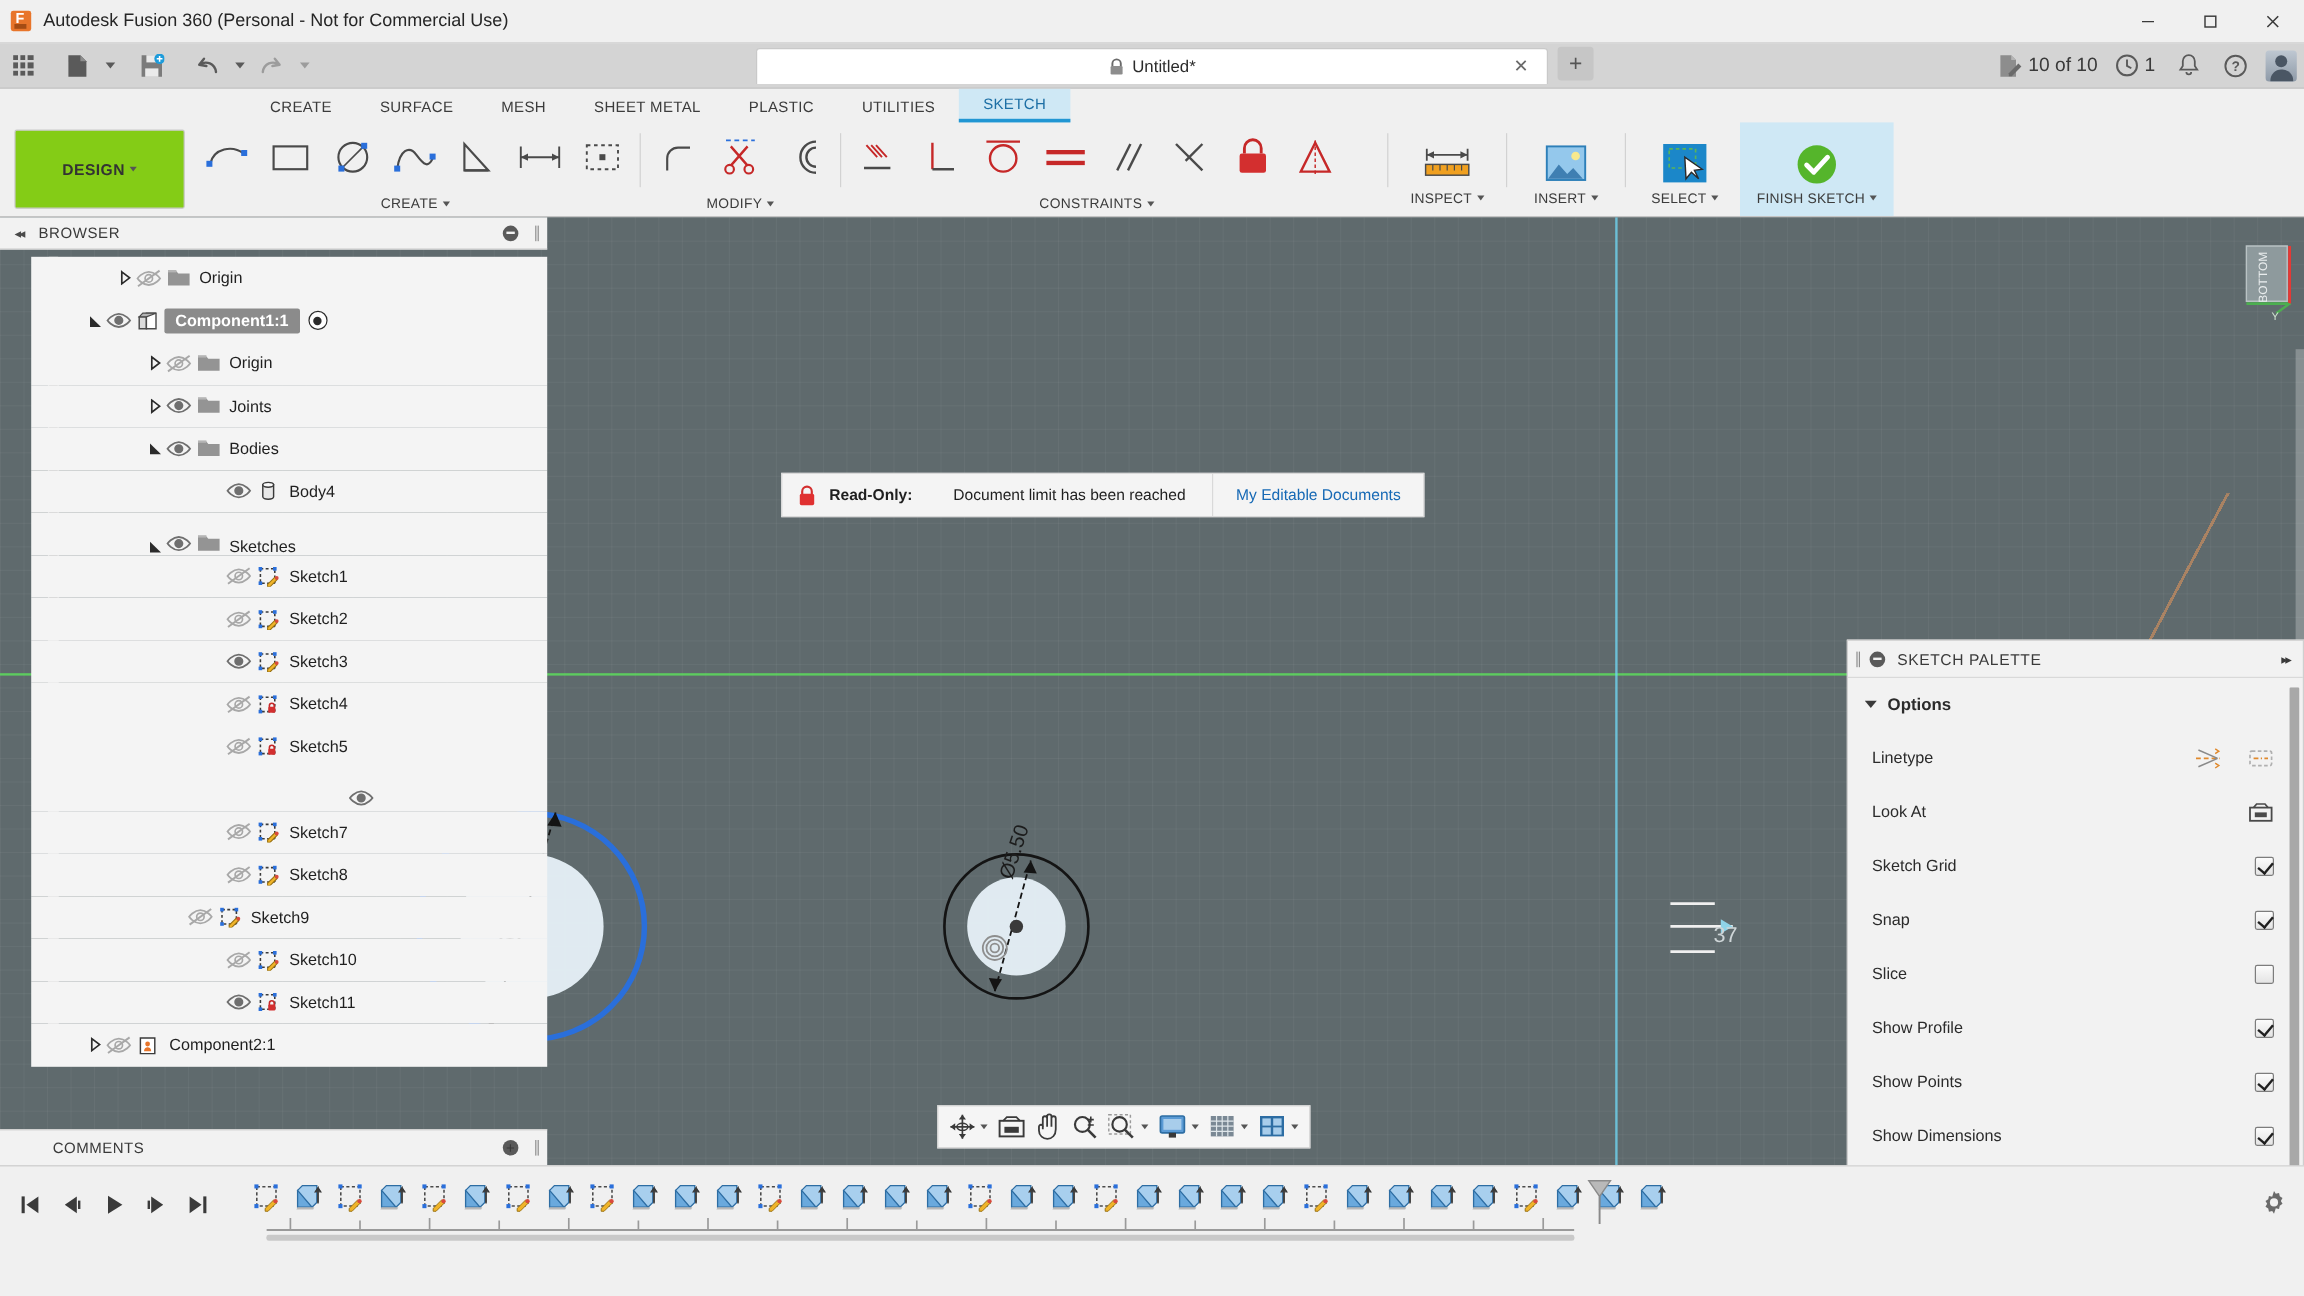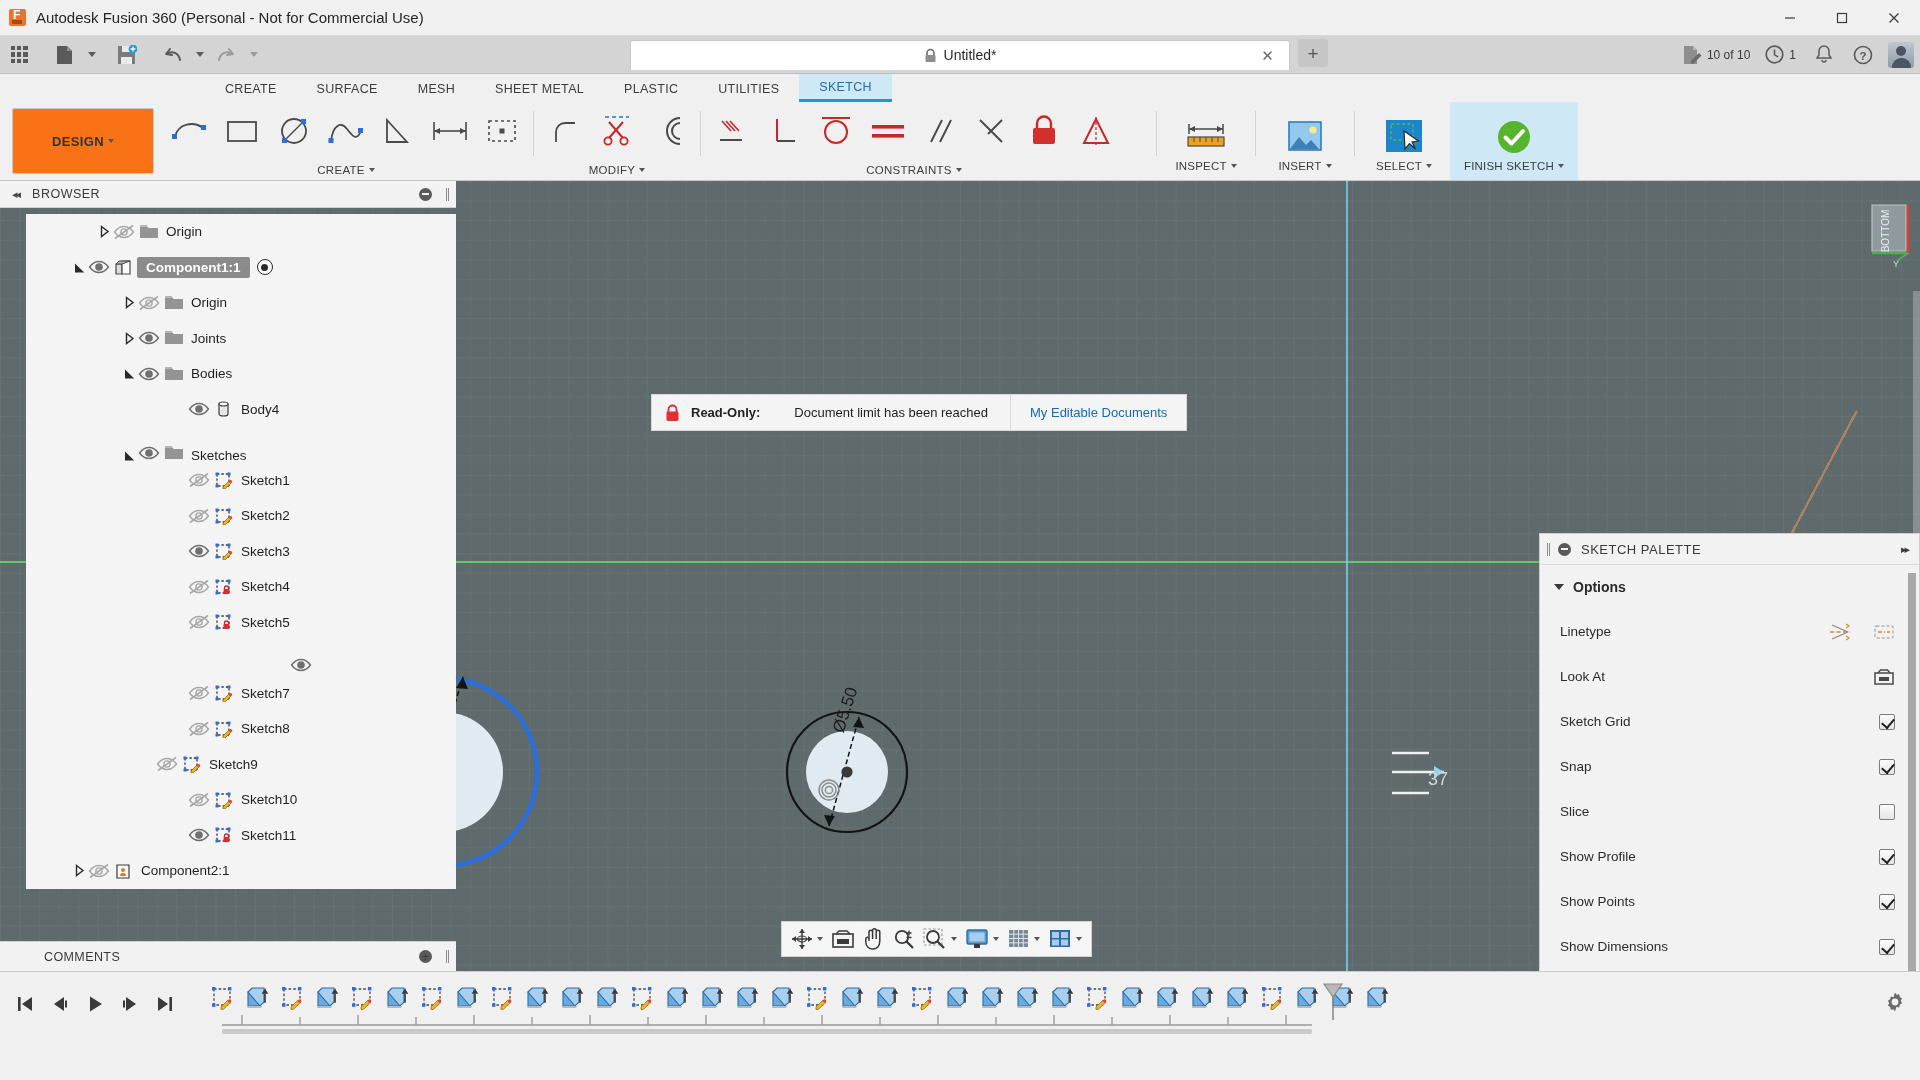--- a/index.html
+++ b/index.html
@@ -71,21 +71,21 @@
     position: absolute; right: 13px; top: 6px; font-size: 15px; color: #6a6a6a;
     width: 17px; height: 17px; text-align: center; line-height: 17px;
   }
   .tab-plus {
     position: absolute; left: 50%; margin-left: 338px; top: 3px; width: 30px; height: 28px;
     background: #c6c6c6; border-radius: 3px; display: flex; align-items: center;
     justify-content: center; font-size: 19px; color: #555; line-height: 1;
   }
   .qat-right { position: absolute; right: 6px; display: flex; align-items: center; gap: 3px; }
   .stat-chip { display: flex; align-items: center; gap: 5px; padding: 0 6px; height: 28px; }
-  .stat-chip span { font-size: 12px; color: #3a3a3a; }
+  .stat-chip span { font-size: 16px; color: #3a3a3a; }
   .avatar {
     width: 26px; height: 26px; border-radius: 3px; margin-left: 5px;
     background: linear-gradient(#bfc8d2, #8e9aa8); position: relative; overflow: hidden;
   }
   .avatar::before {
     content: ""; position: absolute; width: 10px; height: 10px; border-radius: 50%;
     background: #4a5664; left: 8px; top: 4px;
   }
   .avatar::after {
     content: ""; position: absolute; width: 19px; height: 10px; border-radius: 9px 9px 0 0;
@@ -98,21 +98,21 @@
   .rtab {
     padding: 0 20px; height: 26px; line-height: 26px; font-size: 12.5px; color: #3c3c3c;
     letter-spacing: .3px;
   }
   .rtab.active {
     background: #cfe8f5; color: #1d6fa5; border-bottom: 3px solid #2196d3; height: 28px; line-height: 26px;
   }
   .ribbon-body { height: 78px; display: flex; align-items: stretch; }
 
   .design-box {
-    width: 142px; margin: 6px 8px 6px 12px; background: #f97316; border: 1px solid #c9c9c9;
+    width: 142px; margin: 6px 8px 6px 12px; background: #84cc16; border: 1px solid #c9c9c9;
     border-radius: 2px; display: flex; align-items: center; justify-content: center;
   }
   .design-box b { font-size: 13px; color: #333; letter-spacing: .4px; }
 
   .rgroup { display: flex; flex-direction: column; position: relative; }
   .rgroup-row { flex: 1; display: flex; align-items: center; padding: 0 2px; }
   .rgroup-label {
     height: 20px; text-align: center; font-size: 11.5px; color: #3c3c3c; letter-spacing: .3px;
     display: flex; align-items: center; justify-content: center; white-space: nowrap;
   }

